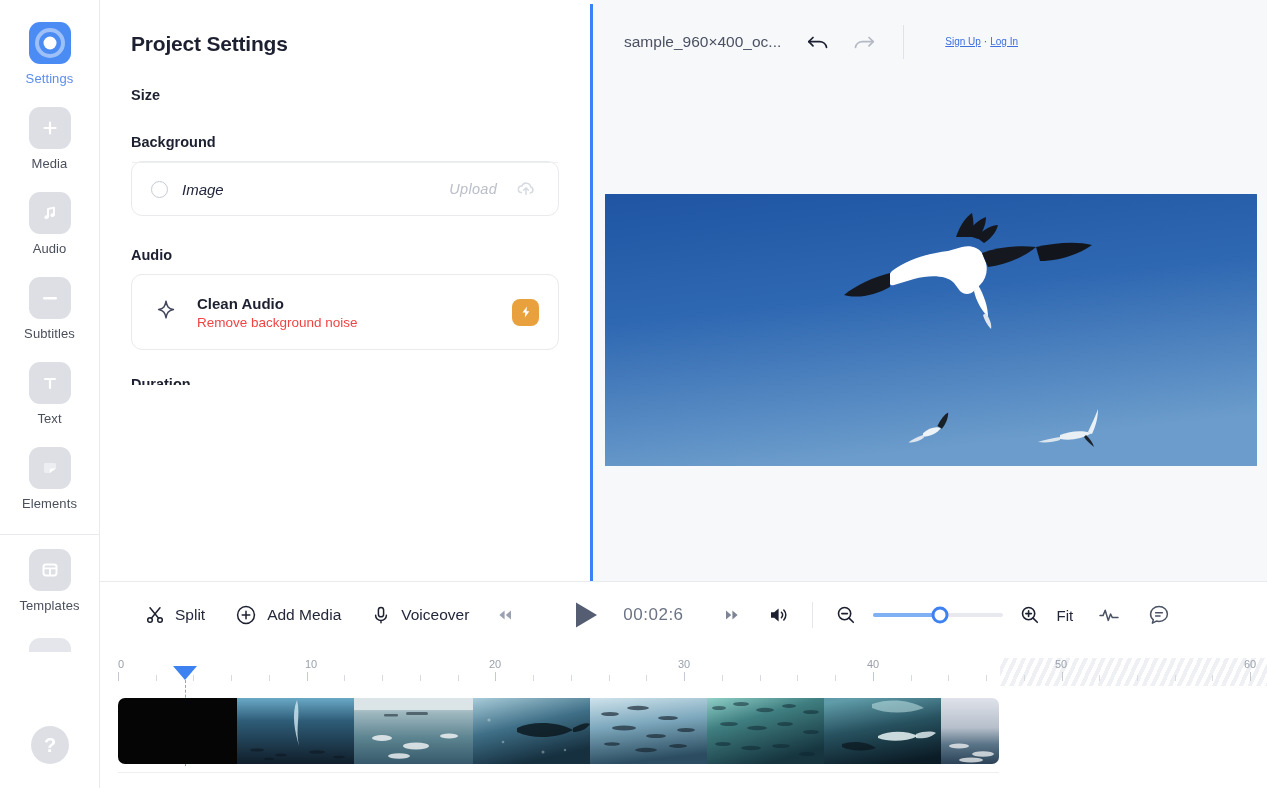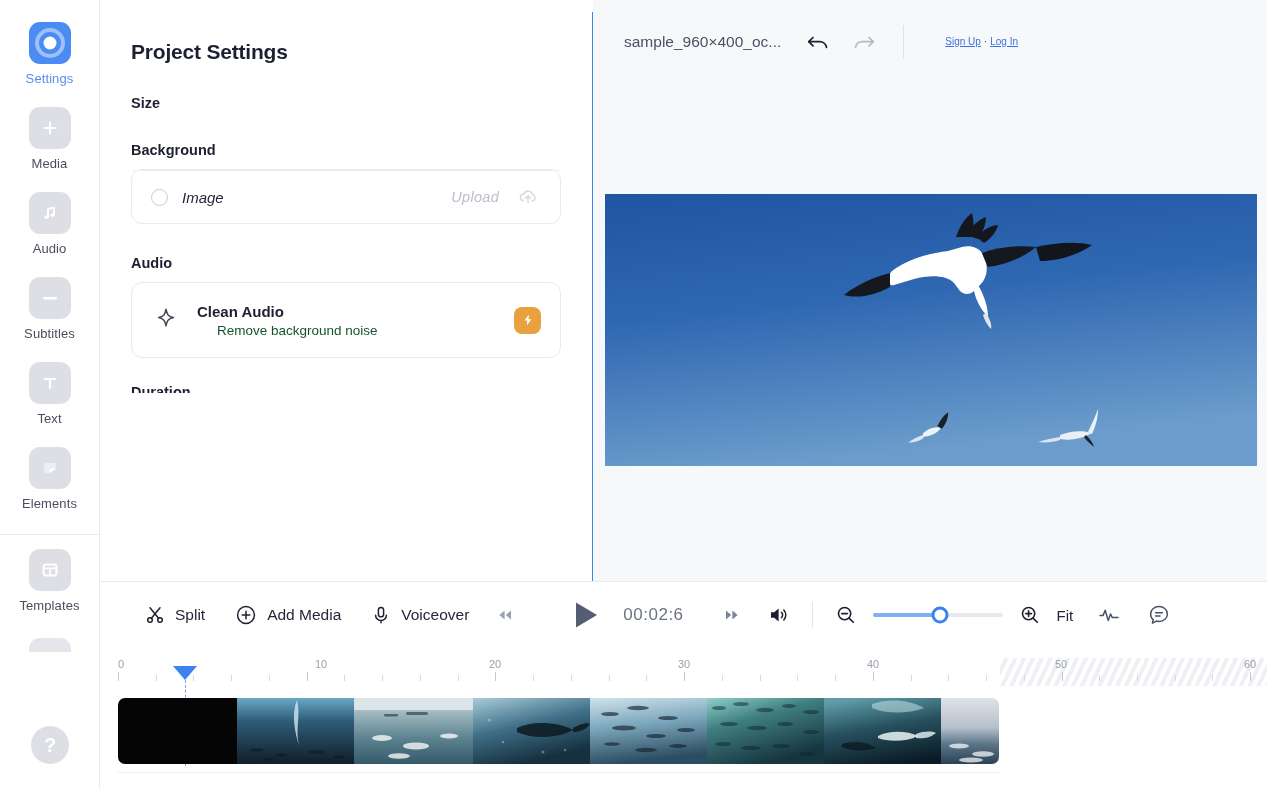--- a/index.html
+++ b/index.html
@@ -50,22 +50,22 @@
   .rail-sep { width: 100px; height: 1px; background: #e9eaee; margin: 2px 0 14px; }
   .help-btn {
     position: absolute; left: 31px; bottom: 24px;
     width: 38px; height: 38px; border-radius: 50%;
     background: #dddfe5; display:flex; align-items:center; justify-content:center;
     color:#ffffff; font-size:20px; font-weight:bold; cursor:pointer;
   }
 
   
   .panel {
-    position: absolute; left: 100px; top: 12px; width: 493px; height: 581px;
-    background: #ffffff; border-right: 1px solid #3b82f6;
+    position: absolute; left: 100px; top: 4px; width: 493px; height: 581px;
+    background: #ffffff; border-right: 3px solid #3b82f6;
     padding: 28px 31px 0 31px; overflow: hidden;
   }
   .panel-title { font-size: 21px; font-weight: bold; color: #1d2030; letter-spacing: -.2px; }
   .sec-label { font-size: 14.5px; font-weight: bold; color: #1d2030; margin-top: 31px; margin-bottom: 11px; }
   .card {
     border: 1px solid #e9eaee; border-radius: 11px; background: #fff;
   }
   .row { display: flex; align-items: center; height: 53px; padding: 0 19px; }
   .row.sep { border-top: 1px solid #eeeff2; font-style: italic; }
   .size-row { height: 53px; cursor: pointer; }
@@ -87,21 +87,21 @@
   .swatch {
     width: 30px; height: 30px; border-radius: 50%; background: #000000;
     margin-left: 16px; display:flex; align-items:center; justify-content:center;
     cursor: pointer; flex:none;
   }
   .upload-ico { margin-left: 16px; color: #d6dae1; display:flex; align-items:center; }
 
   .audio-card { display:flex; align-items:center; height: 74px; padding: 0 19px; }
   .spark { color: #41465a; margin-right: 16px; display:flex; }
   .audio-title { font-size: 15px; font-weight: bold; color: #1d2030; }
-  .audio-sub { font-size: 13.5px; color: #14532d; margin-top: 3px; margin-left: 20px; }
+  .audio-sub { font-size: 13.5px; color: #ef4444; margin-top: 3px; }
   .bolt {
     margin-left: auto; width: 27px; height: 27px; border-radius: 8px;
     background: #e8a13c; display:flex; align-items:center; justify-content:center;
     color:#fff; cursor:pointer; flex:none;
   }
   .cut-off { margin-top: 26px; font-size: 14.5px; font-weight: bold; color:#1d2030; height: 9px; overflow: hidden; }
 
   
   .topbar {
     position: absolute; left: 593px; top: 0; width: 674px; height: 83px;
@@ -468,21 +468,21 @@
             <path d="M12 3.6c4.8 0 8.4 3.2 8.4 7.4 0 4.2-3.6 7.4-8.4 7.4a11 11 0 0 1-2.6-.3l-4 2.1.9-3.4a7 7 0 0 1-2.7-5.8c0-4.2 3.6-7.4 8.4-7.4z" stroke="#4a5264" stroke-width="1.5" fill="none" stroke-linejoin="round"></path>
             <path d="M8.6 9.8h6.8M8.6 13h4.4" stroke="#4a5264" stroke-width="1.5" stroke-linecap="round"></path>
           </svg>
       </span>
     </div>
 
     <div class="ruler">
       <div class="hatch"></div>
 
       <div class="rl-num" style="left:0px;transform:translateX(0)">0</div>
-      <div class="rl-num" style="left:203px">10</div>
+      <div class="rl-num" style="left:193px">10</div>
       <div class="rl-num" style="left:377px">20</div>
       <div class="rl-num" style="left:566px">30</div>
       <div class="rl-num" style="left:755px">40</div>
       <div class="rl-num" style="left:943px">50</div>
       <div class="rl-num" style="left:1132px">60</div>
 
       <div id="ticks">
           <div class="tick major" style="left: 0px;"></div>
           <div class="tick" style="left: 37.74px;"></div>
           <div class="tick" style="left: 75.48px;"></div>

